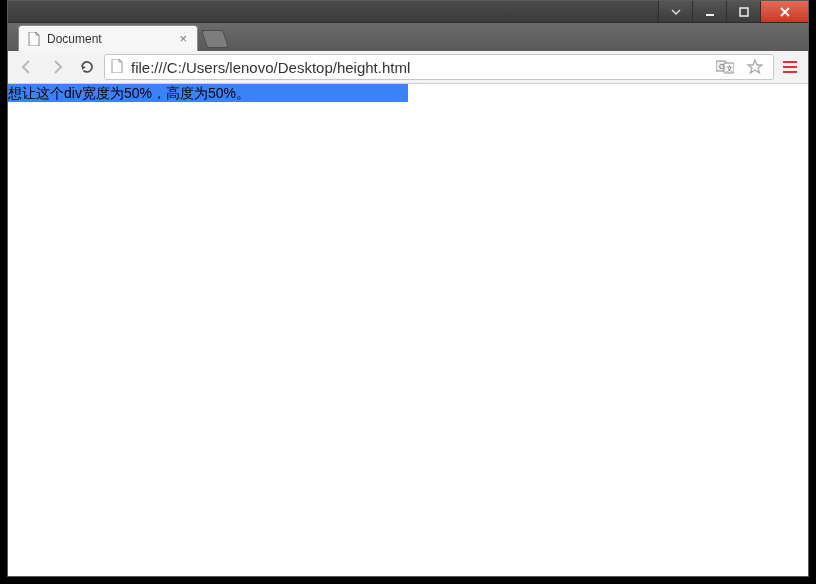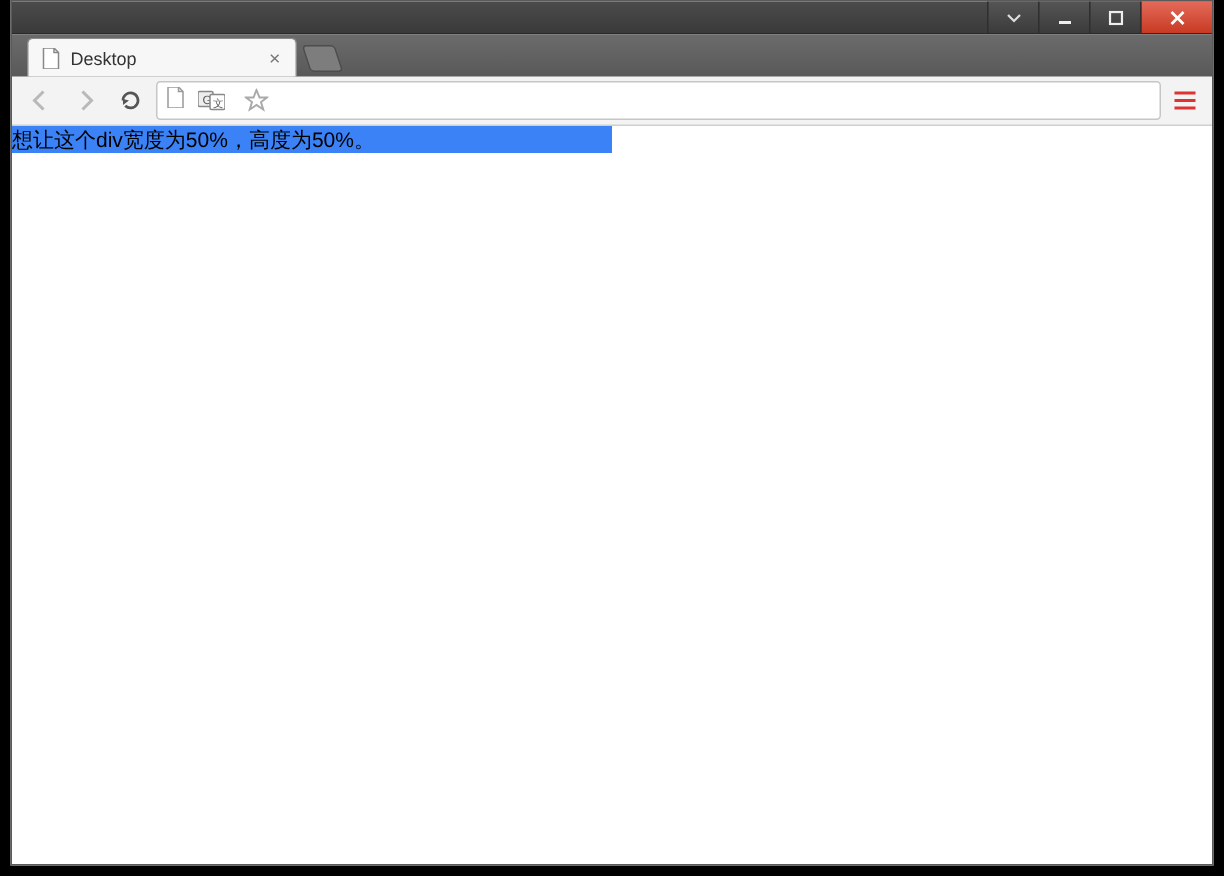--- a/index.html
+++ b/index.html
@@ -189,21 +189,21 @@
   </div>
 
   <div class="tabstrip">
     <div class="tab">
       <span class="favicon">
         <svg width="12" height="14" viewBox="0 0 12 14">
             <path d="M1 0 H8 L11 3 V14 H1 Z" fill="#fff" stroke="#888" stroke-width="1"></path>
             <path d="M8 0 V3 H11" fill="none" stroke="#888" stroke-width="1"></path>
           </svg>
       </span>
-      <span>Desktop</span>
+      <span>Document</span>
       <span class="close-x">×</span>
     </div>
     <div class="newtab"></div>
   </div>
 
   <div class="toolbar">
     <div class="nav-btn disabled" title="Back">
       <svg width="16" height="16" viewBox="0 0 16 16">
           <path d="M10 2 L4 8 L10 14" stroke="currentColor" stroke-width="2" fill="none"></path>
         </svg>
@@ -219,20 +219,21 @@
           <path d="M3 11 L3 7 L7 8 Z" fill="#555"></path>
         </svg>
     </div>
     <div class="omnibox">
       <span>
         <svg width="12" height="14" viewBox="0 0 12 14">
             <path d="M1 0 H8 L11 3 V14 H1 Z" fill="#fff" stroke="#999" stroke-width="1"></path>
             <path d="M8 0 V3 H11" fill="none" stroke="#999" stroke-width="1"></path>
           </svg>
       </span>
+      <input class="url-input" value="file:///C:/Users/lenovo/Desktop/height.html" style="">
       <span class="tool-icon" title="Translate this page">
         <svg width="18" height="16" viewBox="0 0 18 16">
           <rect x="0" y="2" width="10" height="10" rx="1" fill="#eee" stroke="#888"></rect>
           <text x="3" y="10" font-size="8" fill="#555">G</text>
           <rect x="8" y="4" width="10" height="10" rx="1" fill="#fff" stroke="#888"></rect>
           <text x="10" y="12" font-size="7" fill="#555">文</text>
         </svg>
       </span>
       <span class="tool-icon" title="Bookmark this page">
         <svg width="16" height="16" viewBox="0 0 16 16">

